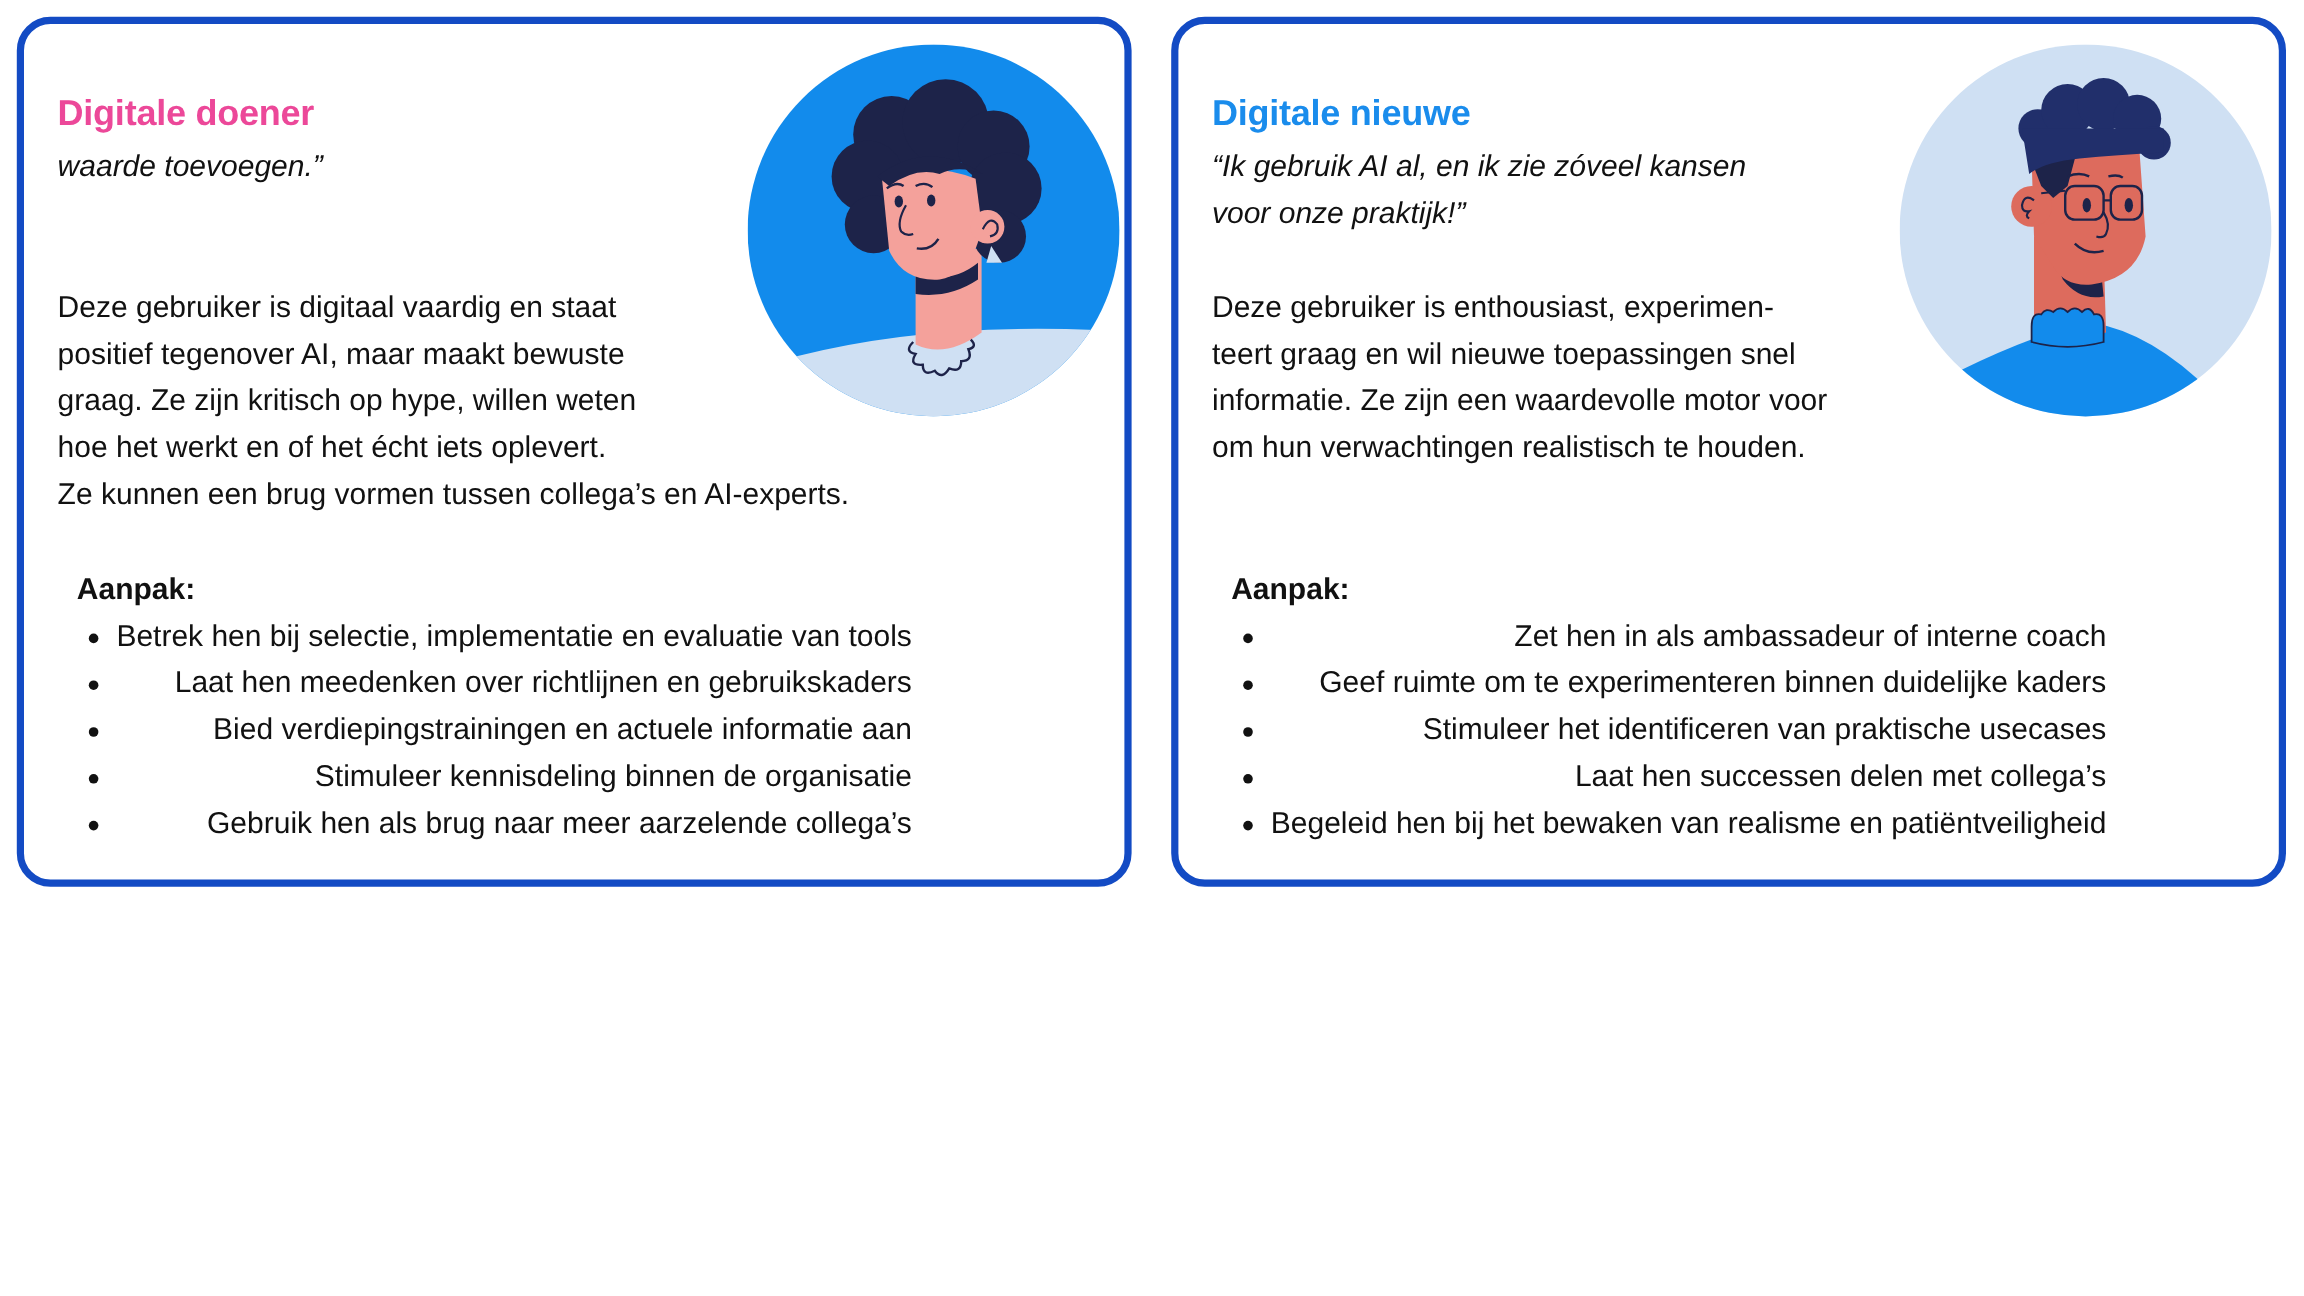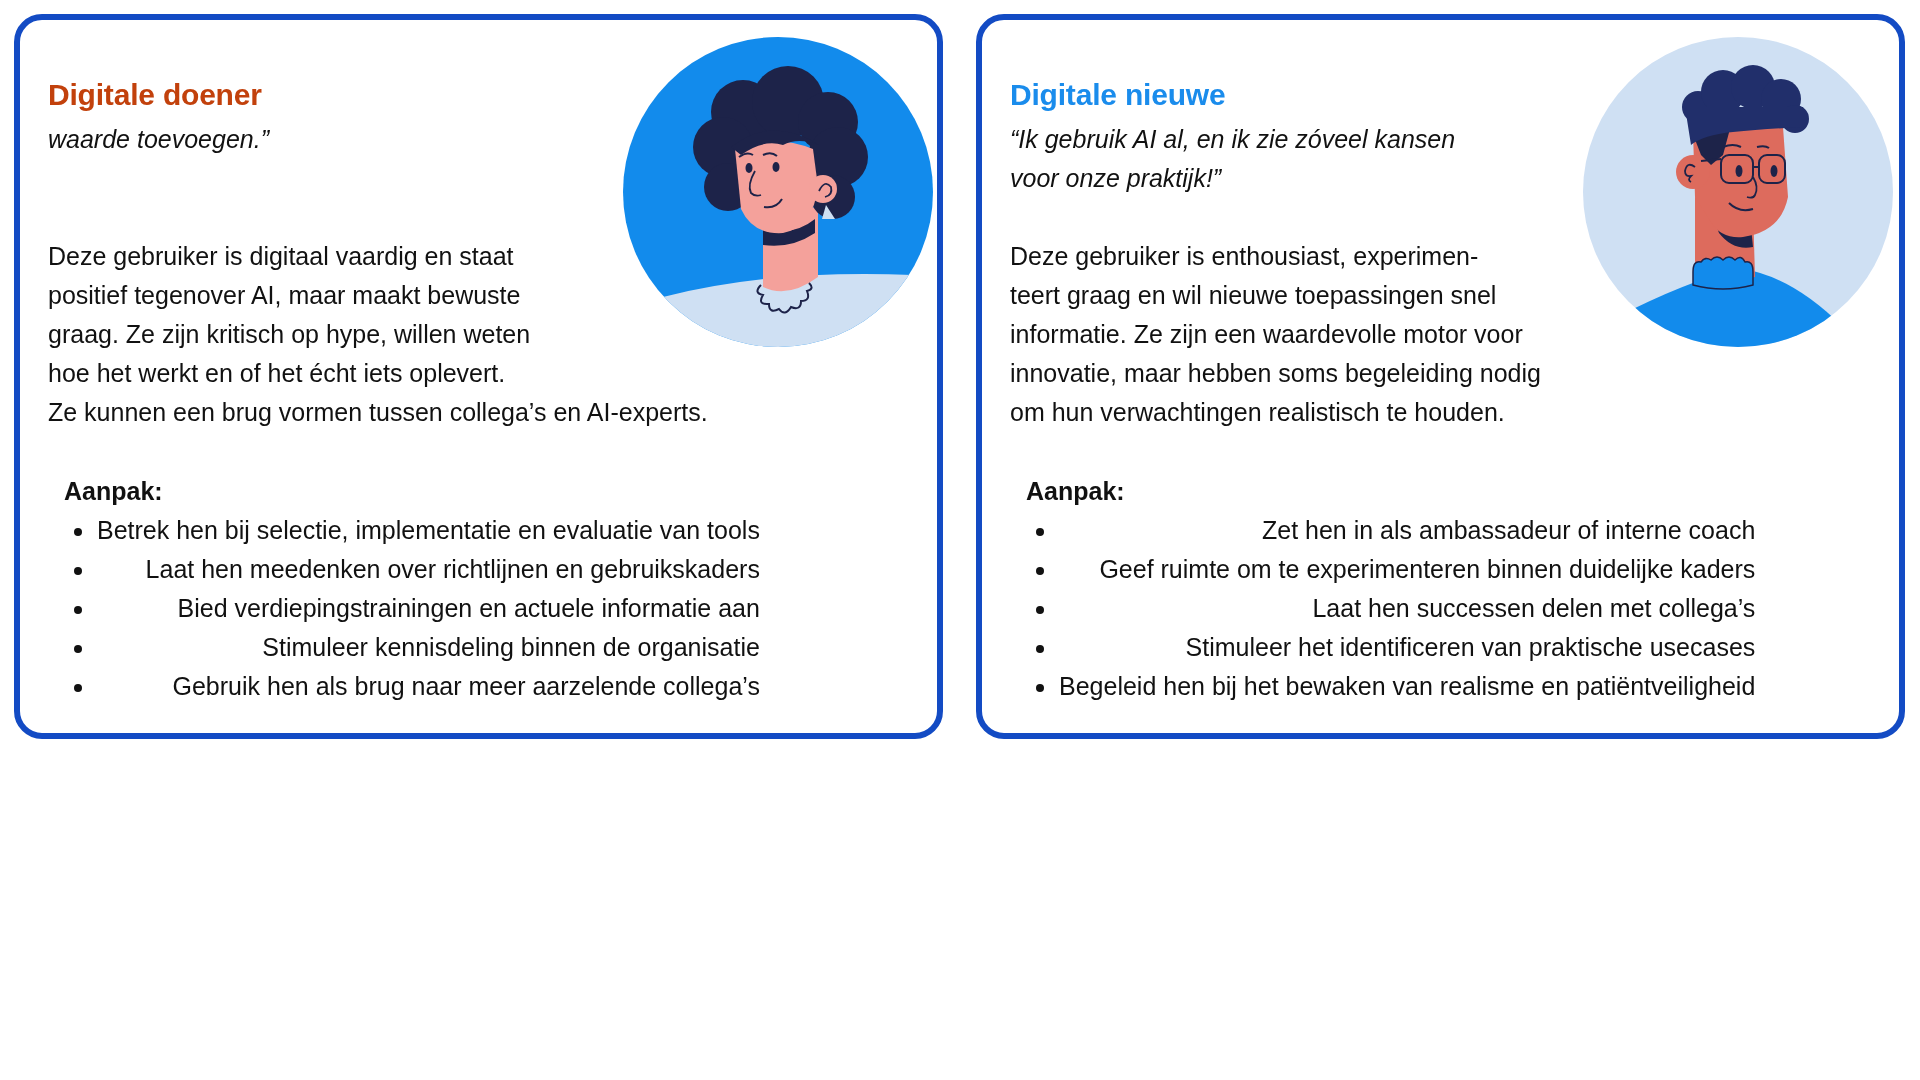--- a/index.html
+++ b/index.html
@@ -110,21 +110,21 @@
   }
   .card.left .avatar { left: 603px; }
   .card.right .avatar { left: 601px; }
   .avatar svg { display: block; width: 310px; height: 310px; }
 </style>
 </head>
 <body>
 
 <section class="card left">
   <div class="content">
-    <h2 class="title" style="color:#c2410c">Digitale doener</h2>
+    <h2 class="title" style="color:#ec4899">Digitale doener</h2>
     <p class="quote">
       <span>waarde toevoegen.”</span>
     </p>
     <p class="description">
       <span>Deze gebruiker is digitaal vaardig en staat</span>
       <span>positief tegenover AI, maar maakt bewuste</span>
       <span>graag. Ze zijn kritisch op hype, willen weten</span>
       <span>hoe het werkt en of het écht iets oplevert.</span>
       <span>Ze kunnen een brug vormen tussen collega’s en AI-experts.</span>
     </p>
@@ -191,29 +191,28 @@
   <div class="content">
     <h2 class="title" style="color:#1a8cec">Digitale nieuwe</h2>
     <p class="quote">
       <span>“Ik gebruik AI al, en ik zie zóveel kansen</span>
       <span>voor onze praktijk!”</span>
     </p>
     <p class="description">
       <span>Deze gebruiker is enthousiast, experimen-</span>
       <span>teert graag en wil nieuwe toepassingen snel</span>
       <span>informatie. Ze zijn een waardevolle motor voor</span>
-      <span>innovatie, maar hebben soms begeleiding nodig</span>
       <span>om hun verwachtingen realistisch te houden.</span>
     </p>
     <p class="approach-label">Aanpak:</p>
     <ul class="approach-list">
       <li><span class="bullet"></span><span>Zet hen in als ambassadeur of interne coach</span></li>
       <li><span class="bullet"></span><span>Geef ruimte om te experimenteren binnen duidelijke kaders</span></li>
+      <li><span class="bullet"></span><span>Stimuleer het identificeren van praktische usecases</span></li>
       <li><span class="bullet"></span><span>Laat hen successen delen met collega’s</span></li>
-      <li><span class="bullet"></span><span>Stimuleer het identificeren van praktische usecases</span></li>
       <li><span class="bullet"></span><span>Begeleid hen bij het bewaken van realisme en patiëntveiligheid</span></li>
     </ul>
   </div>
 
   <div class="avatar">
     <svg viewBox="0 0 310 310" xmlns="http://www.w3.org/2000/svg">
       <defs>
         <clipPath id="clipM">
             <circle cx="155" cy="155" r="155"></circle>
           </clipPath>

